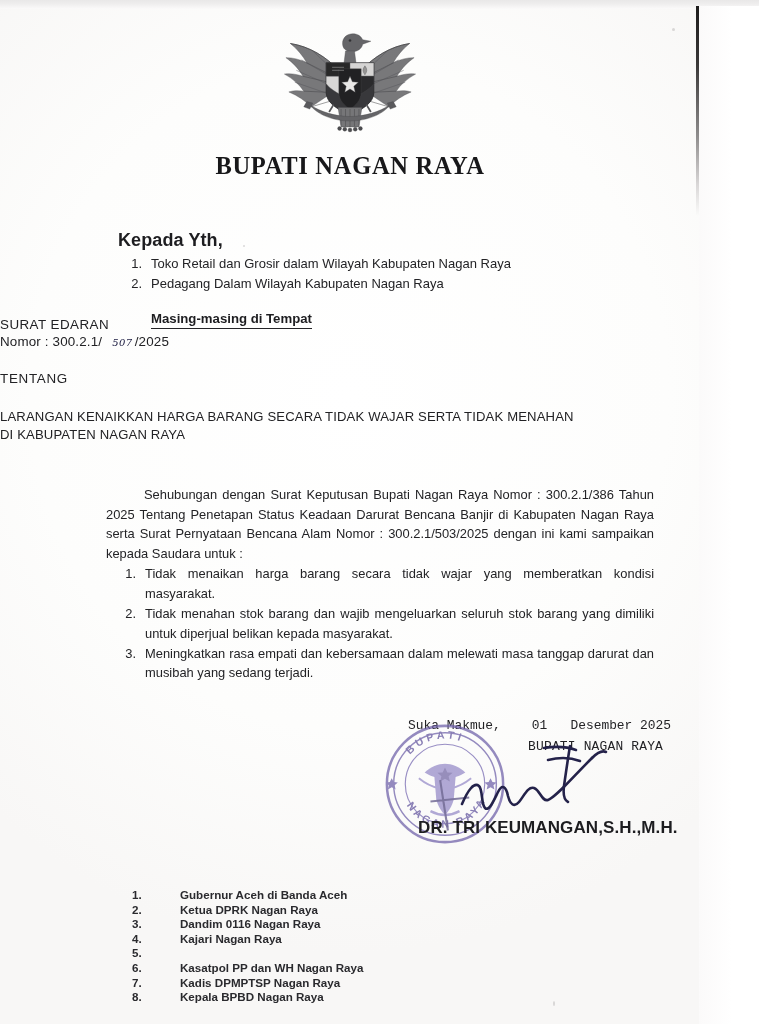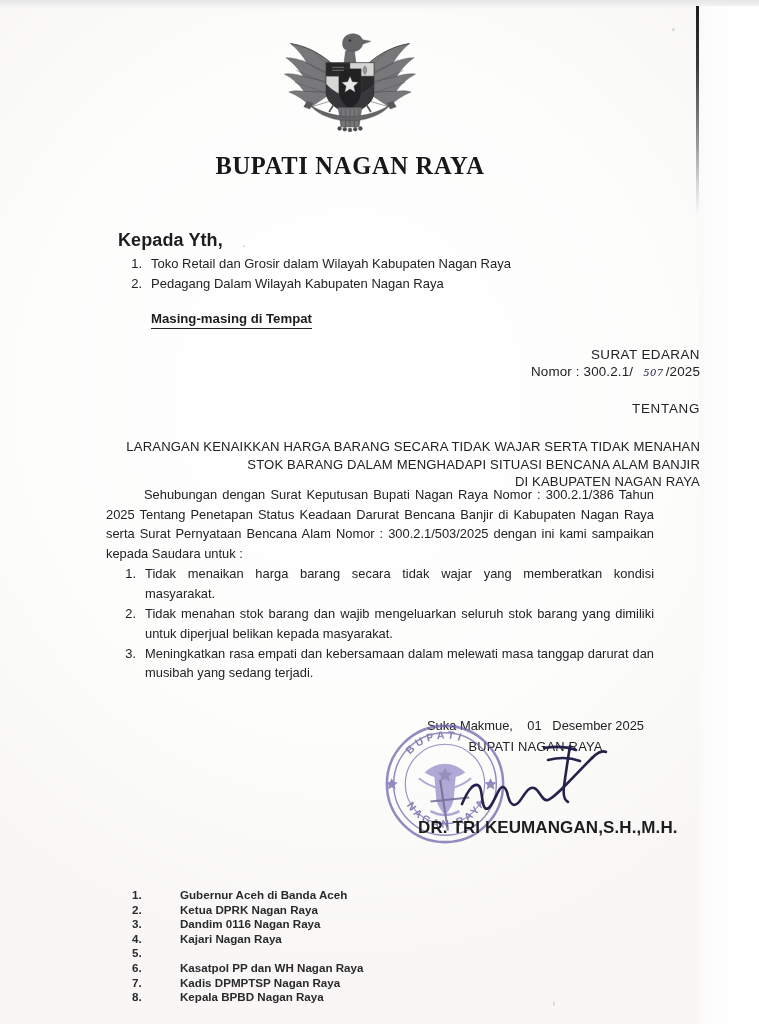--- a/index.html
+++ b/index.html
@@ -123,23 +123,23 @@
     font-weight: bold;
     font-size: 13.2px;
     border-bottom: 1.6px solid #242427;
     padding-bottom: 2px;
     color: #1d1d20;
   }
 
   
   .title-block {
     position: absolute;
-    left: 0; top: 347px;
+    left: 0; top: 317px;
     width: 700px;
-    text-align: right;
+    text-align: left;
   }
   .t-surat {
     font-size: 13.4px;
     letter-spacing: .45px;
     color: #222225;
   }
   .t-nomor {
     margin-top: 2px;
     font-size: 13.4px;
     letter-spacing: .15px;
@@ -210,21 +210,22 @@
     font-size: 12.9px;
     line-height: 19px;
     color: #232326;
   }
 
   
   .sign-block {
     position: absolute;
     left: 408px; top: 718px;
     width: 255px;
-    text-align: center;
+    text-align: right;
+    font-family: Liberation Mono, monospace;
   }
   .sign-date {
     font-size: 12.9px;
     color: #232326;
     white-space: pre;
   }
   .sign-office {
     margin-top: 6px;
     font-size: 12.9px;
     color: #232326;
@@ -378,21 +379,20 @@
       </ul>
       <div class="at-place">Masing-masing di Tempat</div>
     </div>
 
     <div class="title-block">
       <div class="t-surat">SURAT EDARAN</div>
       <div class="t-nomor"><span>Nomor : 300.2.1/</span><span class="nomor-hand">507</span><span>/2025</span></div>
       <div class="t-tentang">TENTANG</div>
       <div class="t-subject">
         <div>LARANGAN KENAIKKAN HARGA BARANG SECARA TIDAK WAJAR SERTA TIDAK MENAHAN</div>
-        <div>STOK BARANG DALAM MENGHADAPI SITUASI BENCANA ALAM BANJIR</div>
         <div>DI KABUPATEN NAGAN RAYA</div>
       </div>
     </div>
 
     <div class="body-block">
       <p class="body-para">Sehubungan dengan Surat Keputusan Bupati Nagan Raya Nomor : 300.2.1/386 Tahun 2025 Tentang Penetapan Status Keadaan Darurat Bencana Banjir di Kabupaten Nagan Raya serta Surat Pernyataan Bencana Alam Nomor : 300.2.1/503/2025 dengan ini kami sampaikan kepada Saudara untuk :</p>
       <ul class="body-list">
         <li>
           <span class="num">1.</span>
           <span class="txt">Tidak menaikan harga barang secara tidak wajar yang memberatkan kondisi masyarakat.</span>

